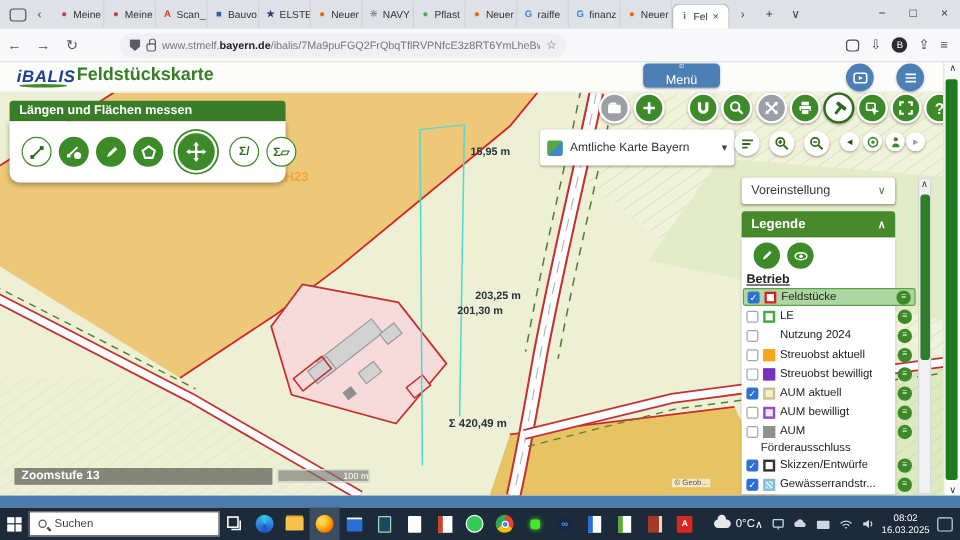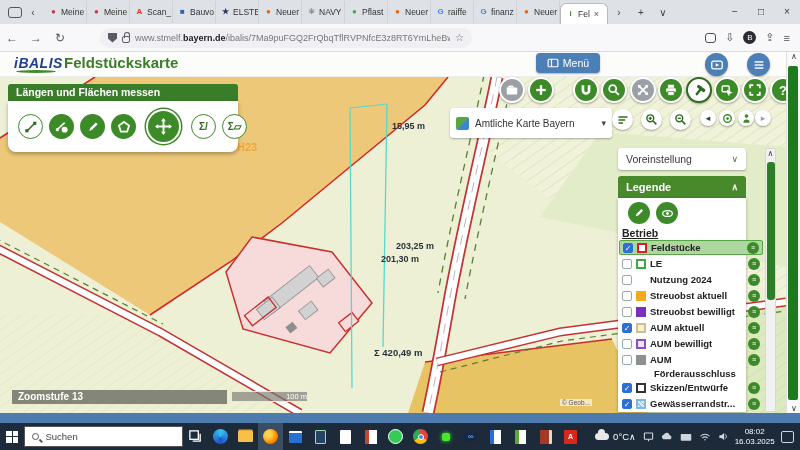--- a/index.html
+++ b/index.html
@@ -32,21 +32,21 @@
   .uic { color:#4a4a52; font-size:11px; }
   .uic-box { width:11px; height:10px; border:1.5px solid #4a4a52; border-radius:3px; }
   .uic-acct { width:13px; height:13px; border-radius:50%; background:#2b2b33; color:#fff; font-size:8px; text-align:center; line-height:13px; }
 
   
   .appheader { left:0; top:52px; width:786px; height:25px; background:#fcfcfa; border-bottom:1px solid #eee; }
   .logo { left:14px; top:55px; font-size:14px; font-weight:bold; font-style:italic; color:#1d3f8f; letter-spacing:0.5px; }
   .logo:after { content:""; position:absolute; left:2px; bottom:-2px; width:40px; height:3px; background:#3f8a2a; border-radius:50%; }
   .apptitle { left:64px; top:54px; font-size:15px; font-weight:bold; color:#3a7d28; }
 
-  .bluebtn { background:#4c7fb5; color:#fff; border-radius:4px; display:flex; align-items:center; justify-content:center; gap:4px; font-size:10.5px; box-shadow:0 1px 2px rgba(0,0,0,.3); }
+  .bluebtn { background:#4c7fb5; color:#fff; border-radius:4px; display:flex; align-items:center; justify-content:center; gap:4px; font-size:10.5px; box-shadow:0 1px 2px rgba(0,0,0,.3);flex-direction:column; }
   .menu-pill { left:536px; top:53px; width:64px; height:20px; }
   .bluecirc { width:23px; height:23px; border-radius:50%; }
 
   
   .tbtn { width:26px; height:26px; border-radius:50%; background:#3d8b28; border:2px solid #fff; box-shadow:0 1px 2px rgba(0,0,0,.35); display:flex; align-items:center; justify-content:center; color:#fff; top:77px; }
   .tbtn.gray { background:#9aa0a6; }
   .tbtn.activew { background:#fff; border:2px solid #2e6b1e; color:#2e6b1e; }
 
   
   .mpanel-head { left:8px; top:84px; width:230px; height:17px; background:#3a7d28; color:#fff; font-size:10.5px; font-weight:bold; line-height:17px; padding-left:8px; border-radius:3px 3px 0 0; }
@@ -75,22 +75,22 @@
   .legendhead { top:176px; height:22px; background:#47892b; border-radius:3px 3px 0 0; display:flex; align-items:center; padding:0 8px; font-size:11px; font-weight:bold; color:#fff; }
   .legendbody { top:198px; height:214px; background:#fff; box-shadow:0 1px 3px rgba(0,0,0,.3); }
   .ltool { width:22px; height:22px; border-radius:50%; background:#3d8b28; display:flex; align-items:center; justify-content:center; top:202px; }
   .betrieb { left:622px; top:227px; font-size:10.5px; font-weight:bold; color:#222; text-decoration:underline; }
   .lrow { left:619px; width:144px; height:15px; display:flex; align-items:center; gap:4px; padding-left:3px; }
   .lrow.sel { background:#aed6a0; border:1px solid #58a545; border-radius:2px; }
   .cb { width:10px; height:10px; border:1px solid #9aa; border-radius:2px; background:#fff; flex:0 0 auto; font-size:8px; line-height:9px; text-align:center; color:#fff; }
   .cb.on { background:#2d6fd2; border-color:#2d6fd2; }
   .sw { width:10px; height:10px; border:2px solid transparent; flex:0 0 auto; }
   .sw.none { visibility:hidden; }
-  .lrow .lab { font-size:9.5px; font-weight:bold; color:#222; white-space:nowrap; overflow:hidden; }
-  .lrow .lab.cont { margin-left:32px; }
+  .lrow .lab { font-size:9.5px; font-weight:normal; color:#222; white-space:nowrap; overflow:hidden; }
+  .lrow .lab.cont { margin-left:12px; }
   .lmenu { margin-left:auto; margin-right:3px; width:12px; height:12px; border-radius:50%; background:#3d8b28; color:#fff; font-size:7px; line-height:12px; text-align:center; flex:0 0 auto; }
 
   .sb-scroll { left:765px; top:148px; width:11px; height:264px; background:#f1f1f1; border:1px solid #d8d8d8; }
   .sb-thumb { left:766.5px; top:162px; width:8px; height:138px; background:#2e7d28; border-radius:3px; }
   .pg-scroll { left:786px; top:52px; width:14px; height:361px; background:#fafafa; border-left:1px solid #e0e0e0; }
   .pg-thumb { left:788px; top:66px; width:10px; height:334px; background:#1f7a1f; border-radius:2px; }
   .scroll-arrow { font-size:8px; color:#333; text-align:center; width:14px; }
 
   .bluestrip { left:0; top:413px; width:800px; height:10px; background:#4d7bad; }
 

